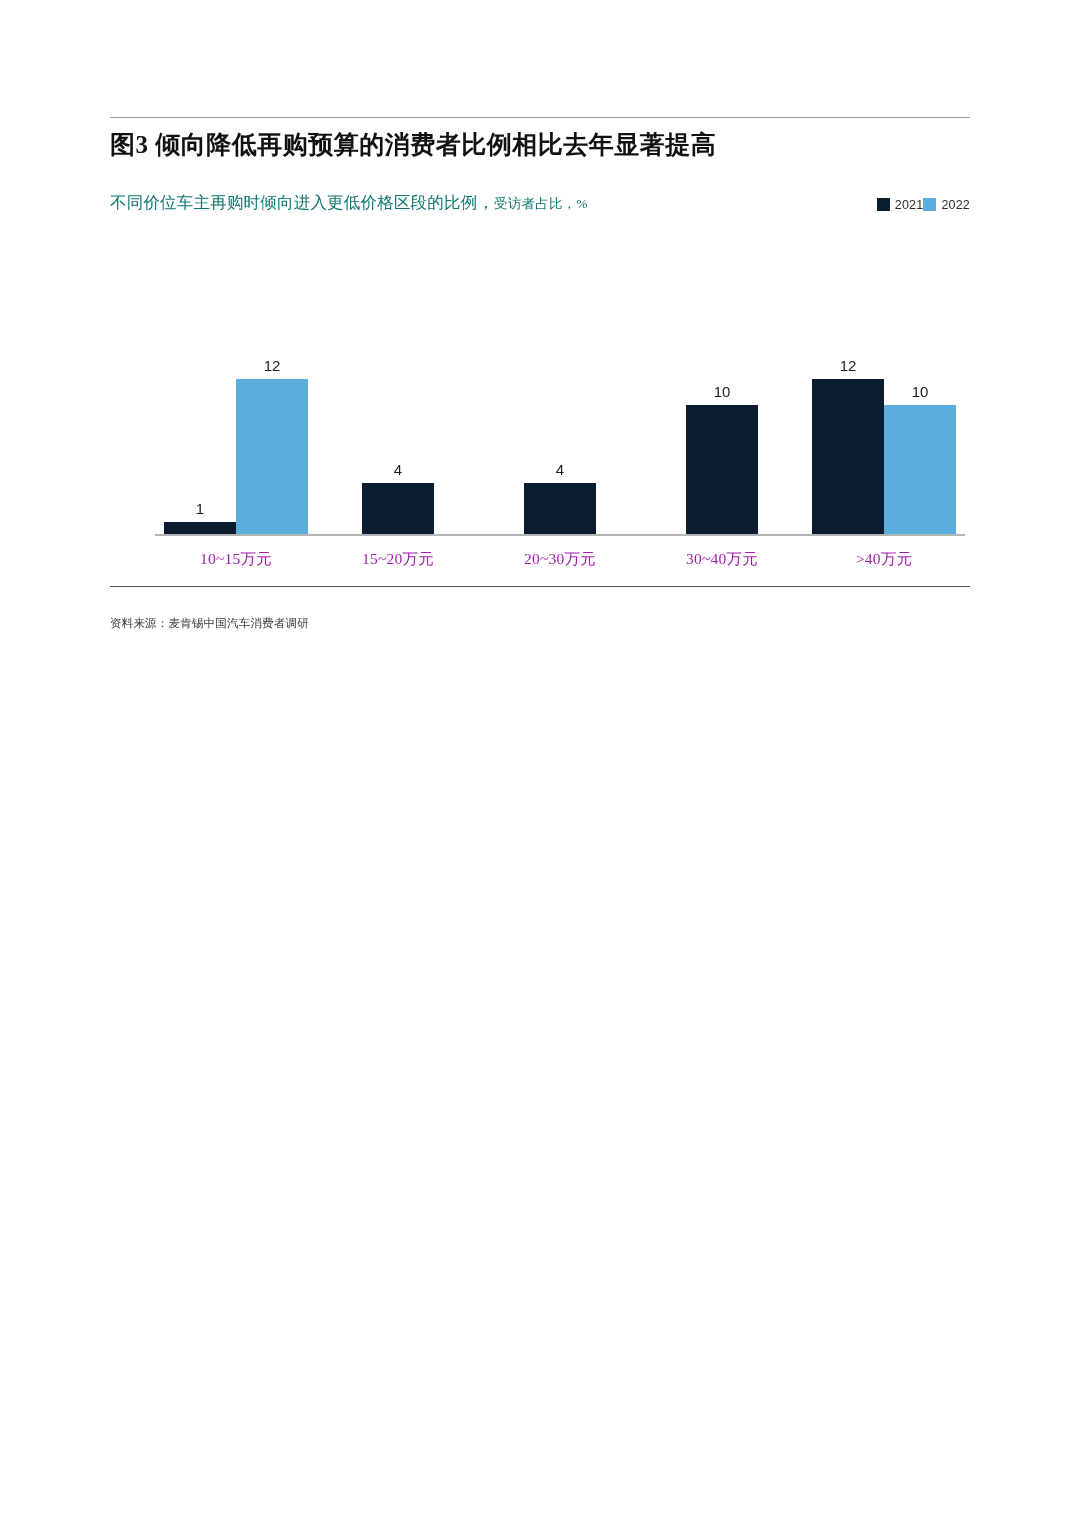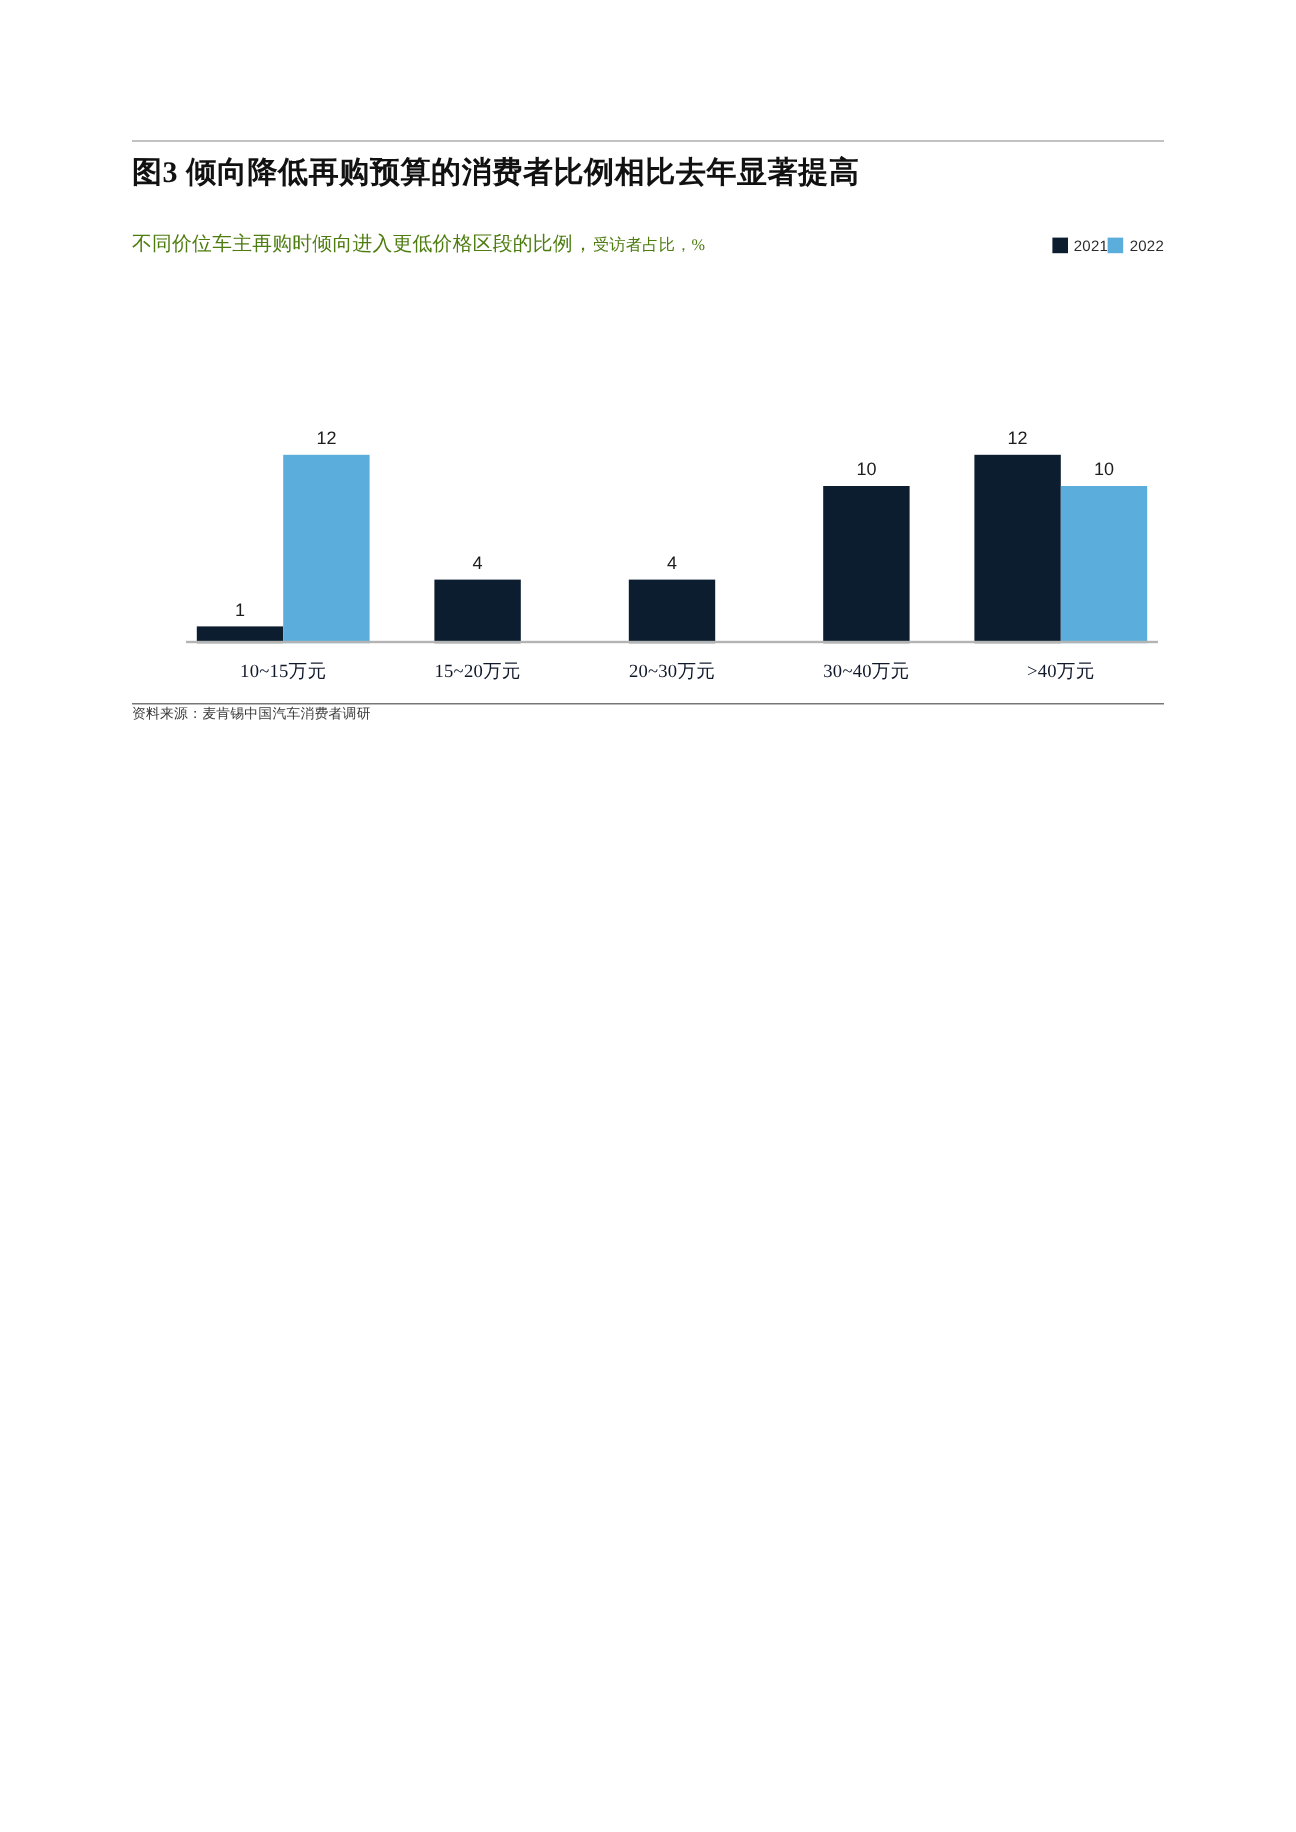--- a/index.html
+++ b/index.html
@@ -55,21 +55,21 @@
   .subhead-row {
     display: flex;
     align-items: flex-end;
     justify-content: space-between;
     margin-top: 30px;
   }
 
   .subtitle {
     font-size: 16.5px;
     font-weight: 400;
-    color: #4d7c0f;
+    color: #0f766e;
     letter-spacing: 0.2px;
     white-space: nowrap;
   }
   .subtitle .small {
     font-size: 13.5px;
   }
 
   
   .legend {
     display: flex;
@@ -156,28 +156,28 @@
     left: 45px;
     right: 5px;
     bottom: 6px;
     display: flex;
     justify-content: space-between;
   }
   .cat-label {
     flex: 1 1 0;
     text-align: center;
     font-size: 15.5px;
-    color: #0f172a;
+    color: #a21caf;
     letter-spacing: 0.2px;
     white-space: nowrap;
   }
 
   
   .source {
-    margin-top: 0;
+    margin-top: 29px;
     font-size: 11.5px;
     color: #3a3a3a;
     letter-spacing: 0.2px;
   }
 
   
   .footer {
     position: absolute;
     left: 345px;
     right: 60px;

